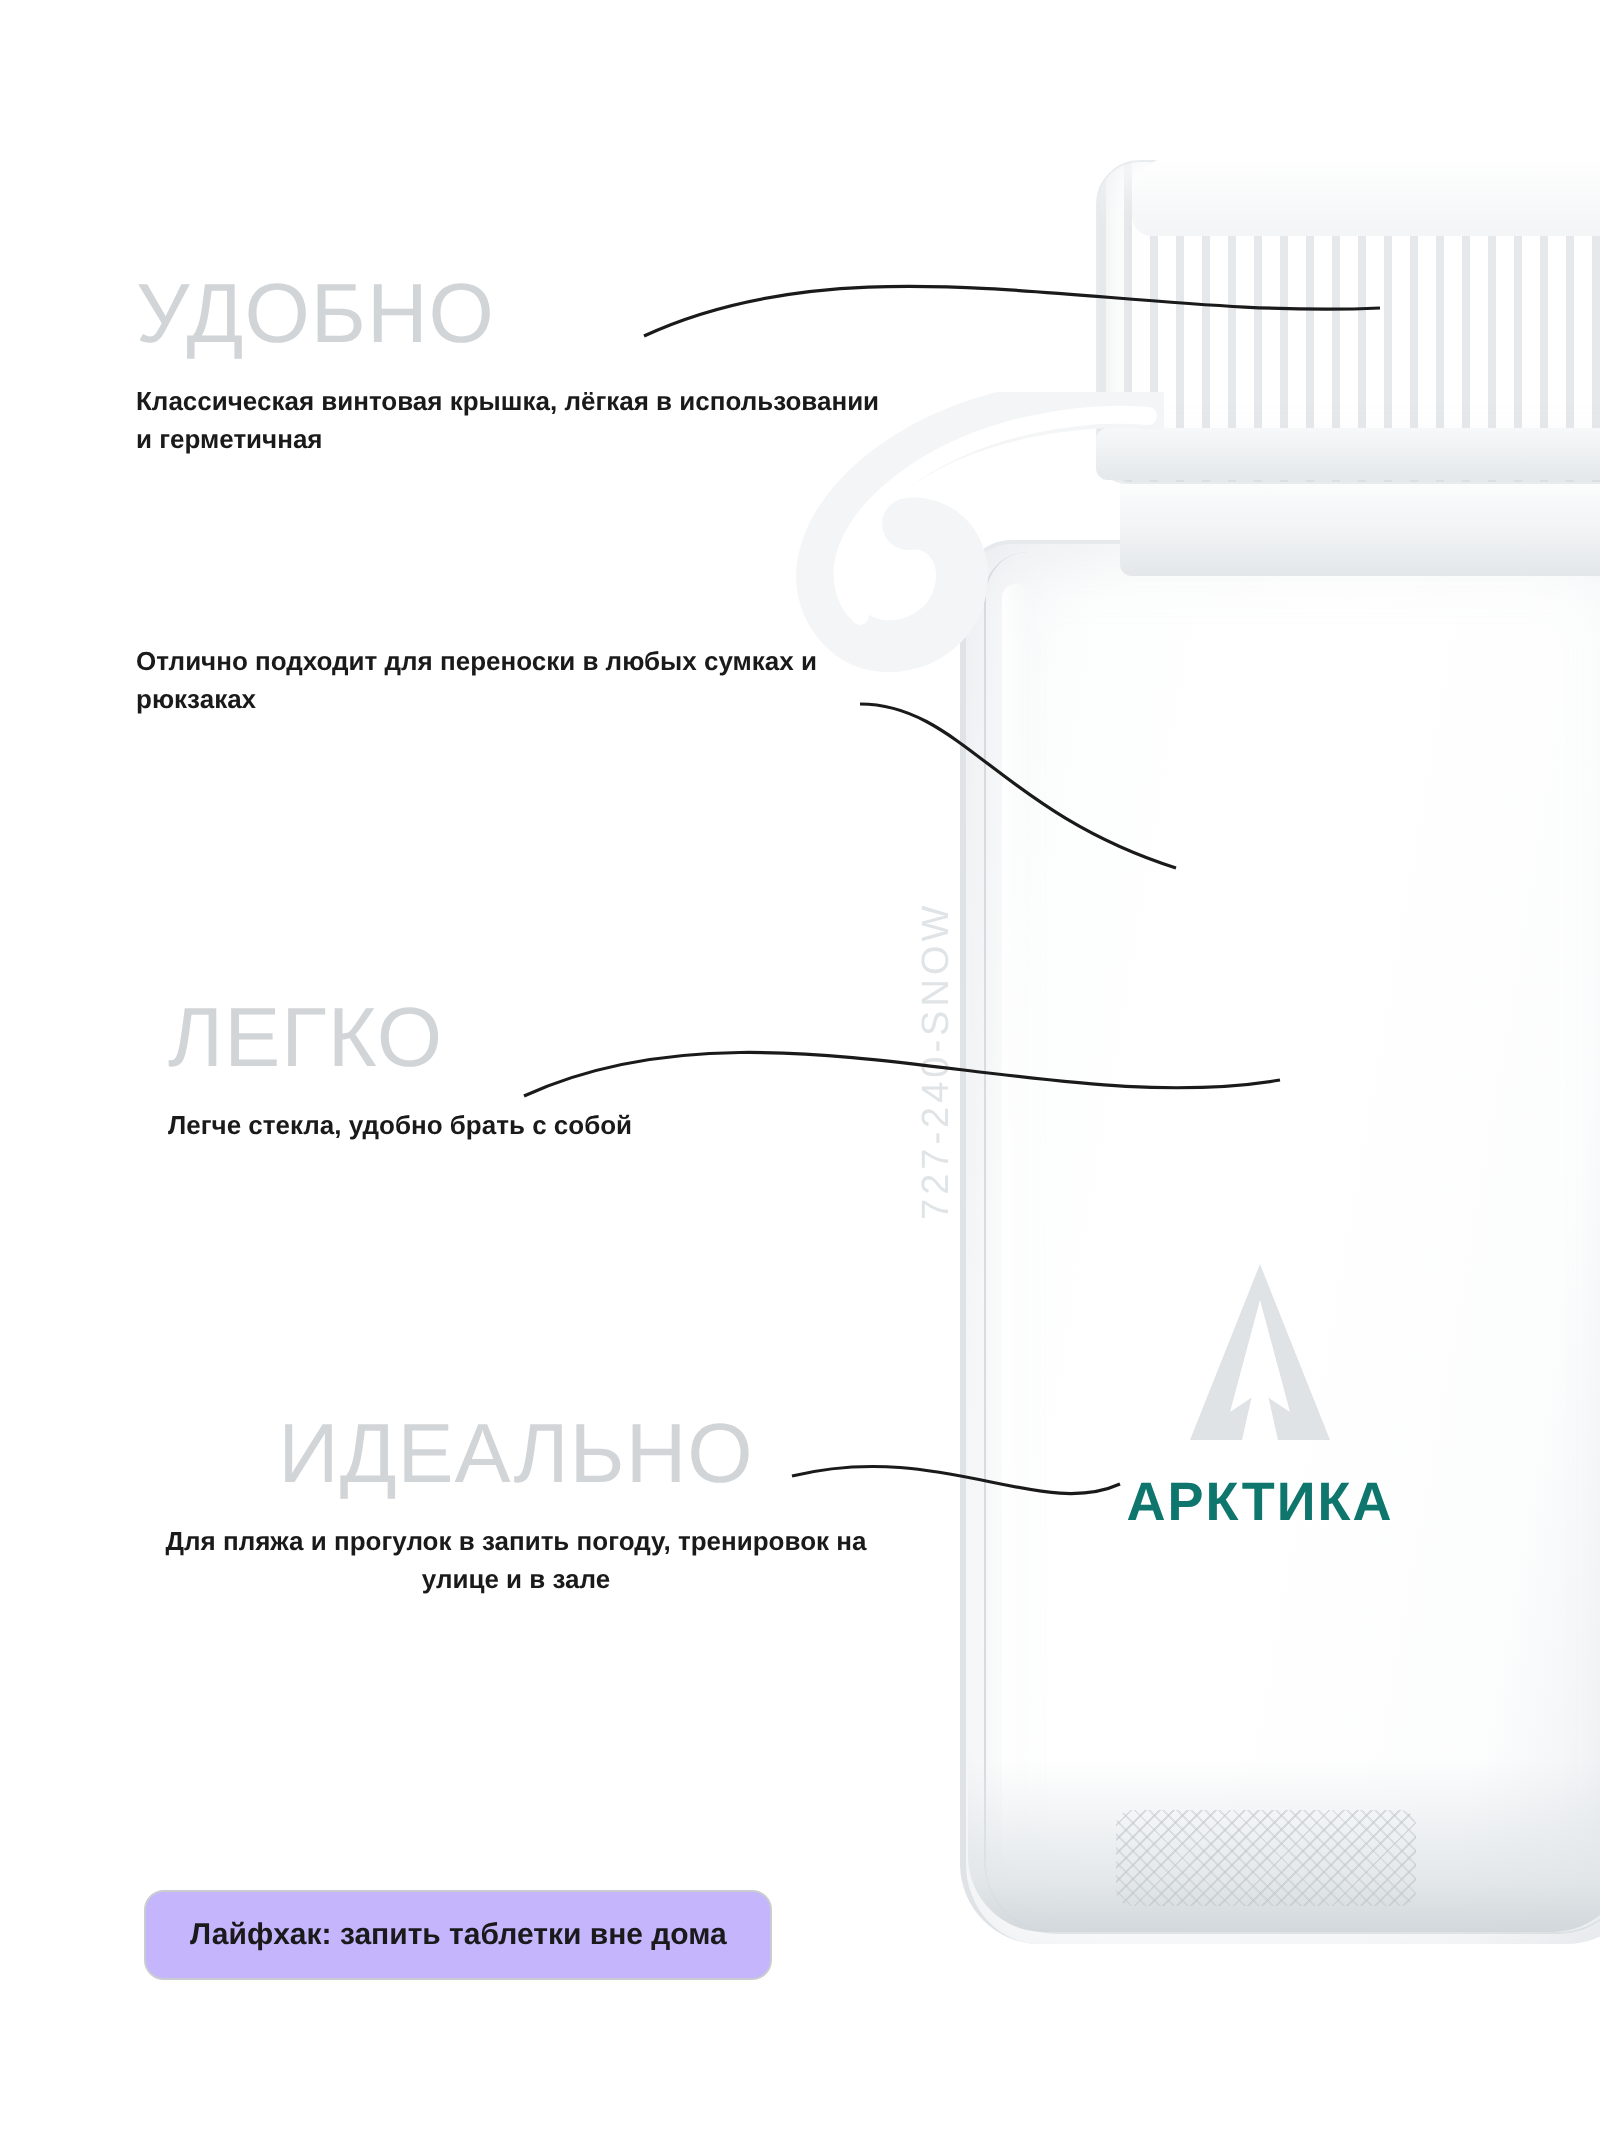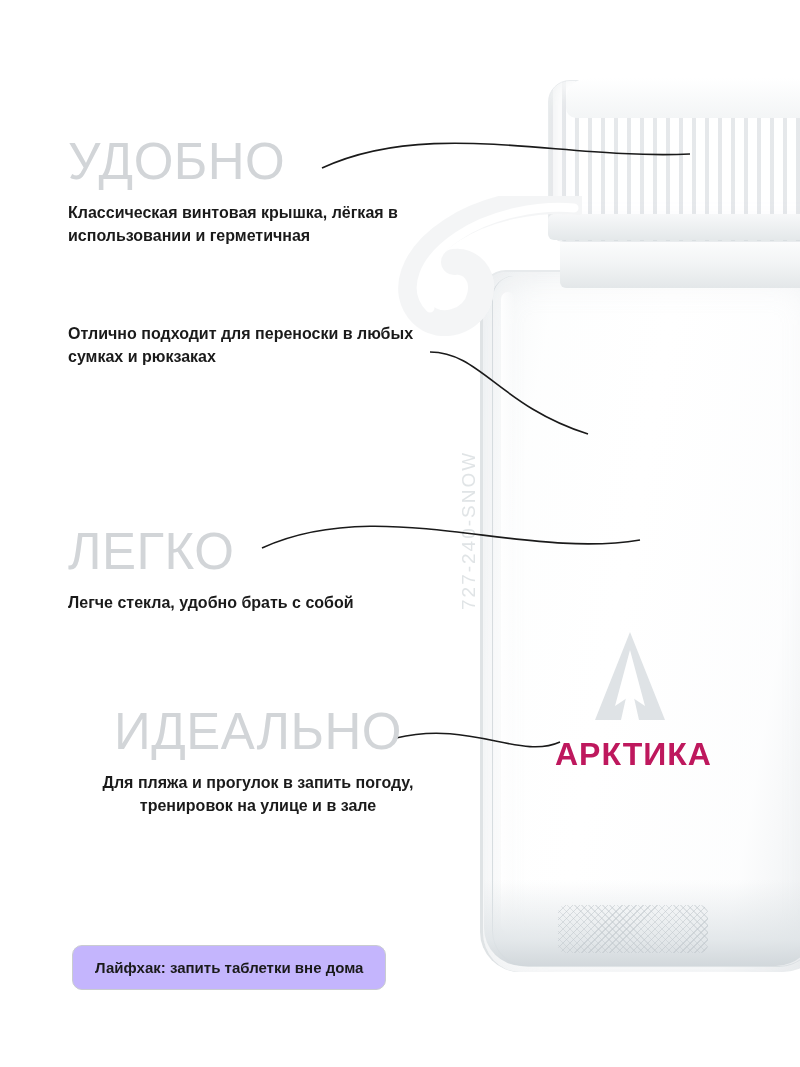--- a/index.html
+++ b/index.html
@@ -146,24 +146,24 @@
     text-align: center;
     user-select: none;
   }
   .brand-mark {
     width: 78px;
     height: 92px;
     margin: 0 auto 14px auto;
     position: relative;
   }
   .brand-name {
-    font-size: 32px;
+    font-size: 27px;
     letter-spacing: 1px;
     font-weight: 700;
-    color: #be185d;
+    color: #0f766e;
     text-shadow: 0 1px 0 #ffffff;
   }
   .model-code {
     position: absolute;
     left: 78px;
     top: 610px;
     width: 200px;
     transform: rotate(-90deg);
     transform-origin: left top;
     font-size: 19px;
@@ -177,40 +177,40 @@
   .features {
     position: absolute;
     left: 68px;
     top: 0;
     width: 430px;
   }
   .feature {
     position: absolute;
   }
   .feature-title {
-    font-size: 51px;
+    font-size: 42px;
     line-height: 1;
     font-weight: 400;
     color: #d2d5d8;
     letter-spacing: 0.5px;
     margin: 0 0 14px 0;
     white-space: nowrap;
   }
   .feature-desc {
-    font-size: 16px;
+    font-size: 13px;
     line-height: 1.45;
     font-weight: 700;
     color: #1a1a1a;
     margin: 0;
     max-width: 380px;
   }
 
   #feature-0 { top: 136px; }
   #feature-1 { top: 322px; }
-  #feature-2 { top: 526px; }
+  #feature-2 { top: 498px; margin-left: 16px; }
   #feature-3 { top: 706px; text-align: center; }
 
   
   .connectors {
     position: absolute;
     left: 0;
     top: 0;
     width: 800px;
     height: 1067px;
     pointer-events: none;

